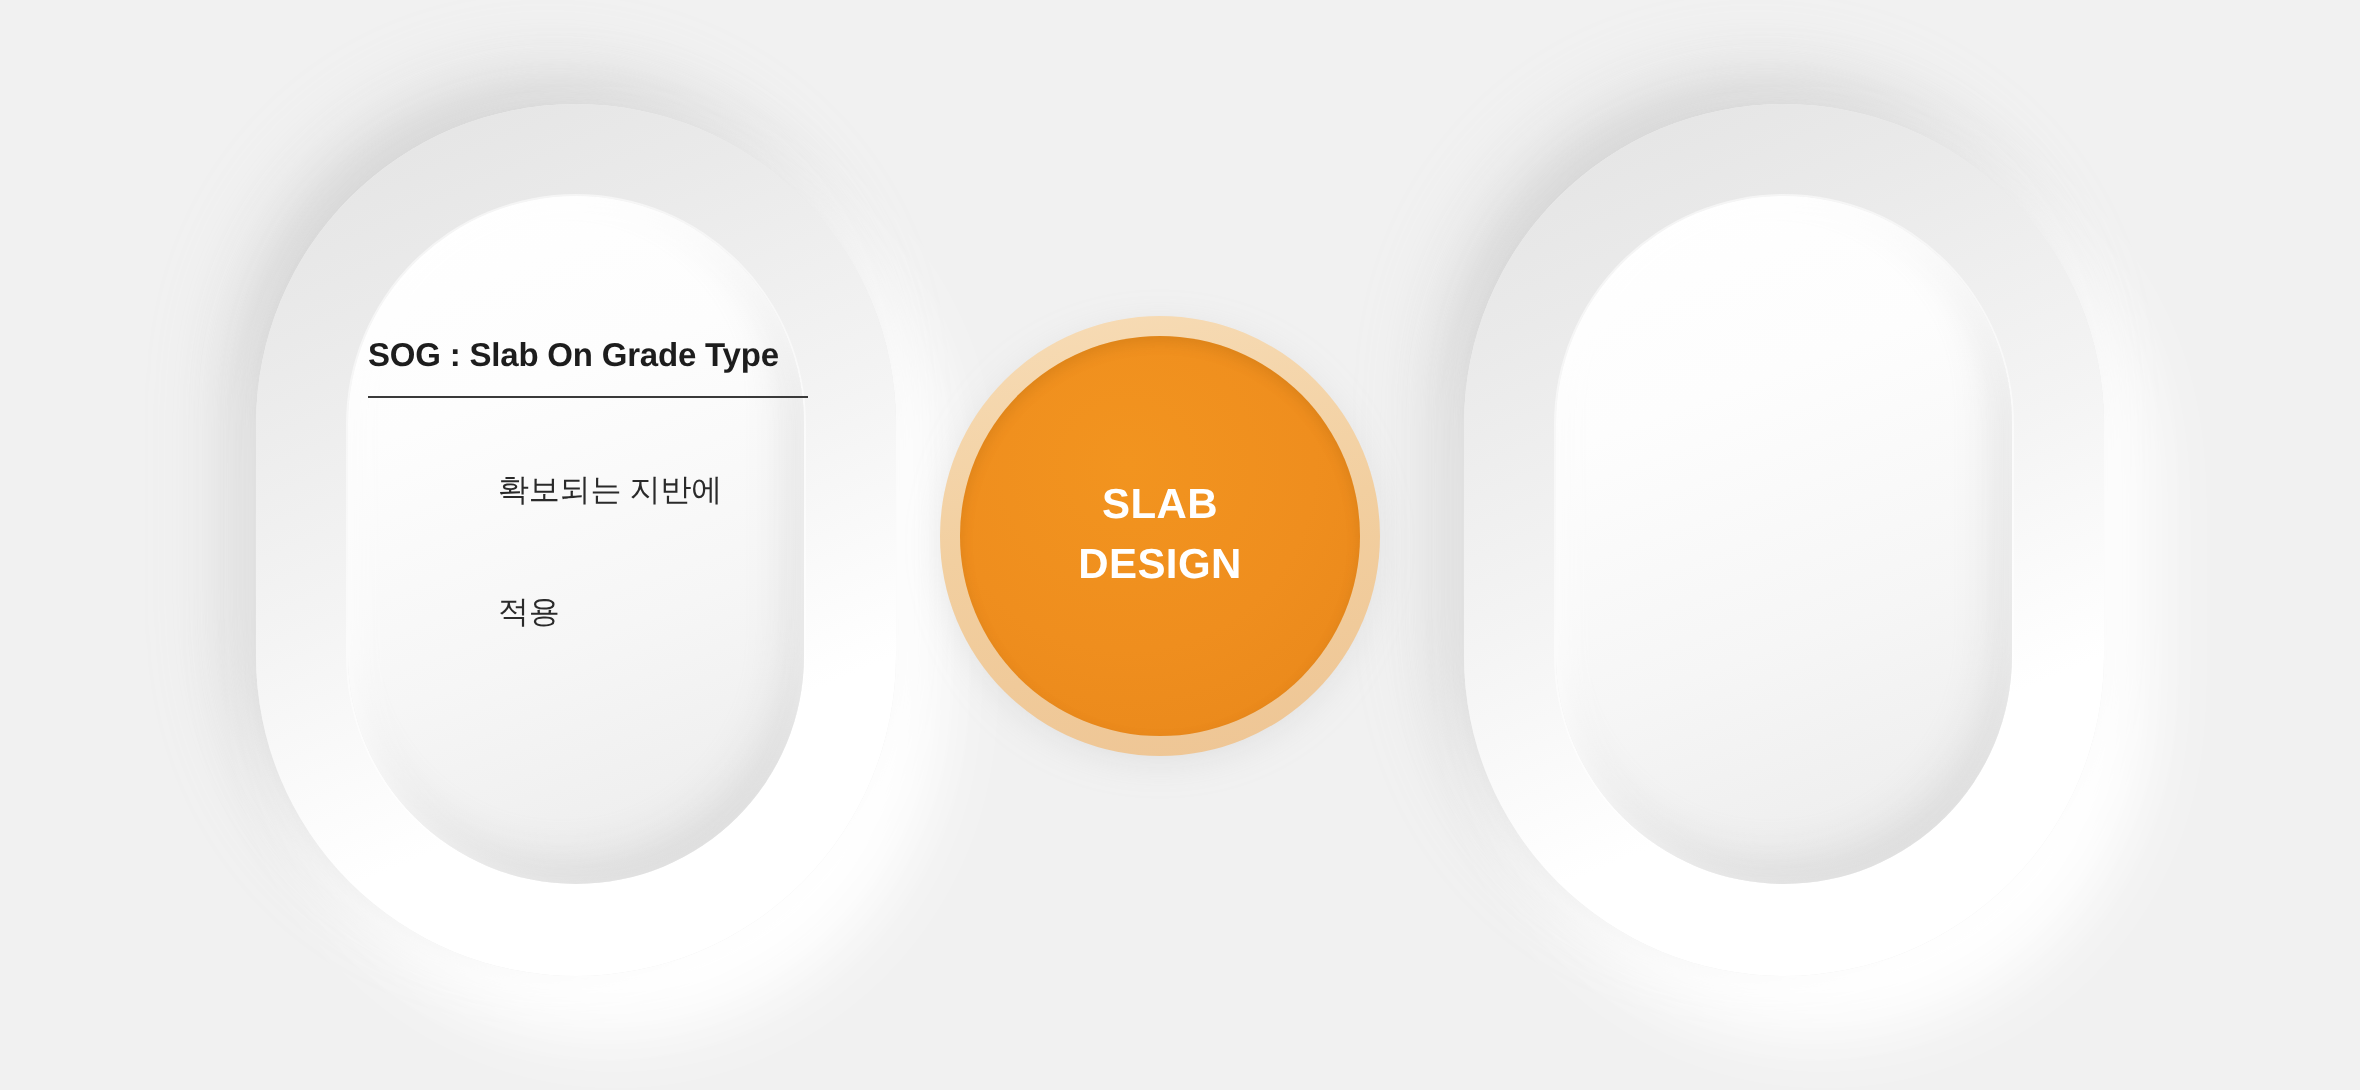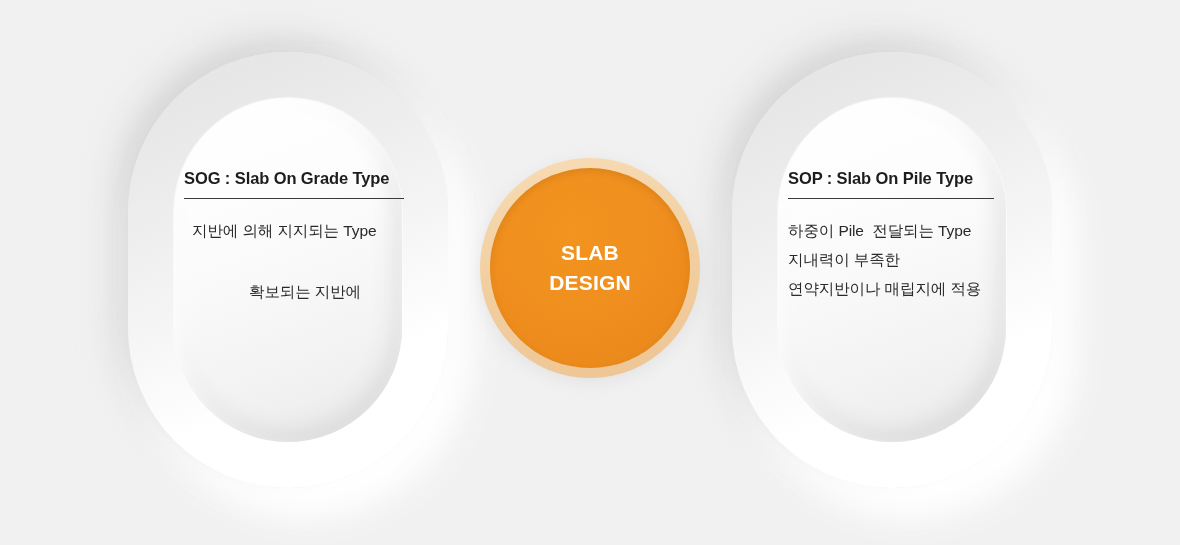--- a/index.html
+++ b/index.html
@@ -99,21 +99,21 @@
   }
 
   .card-body .line.indent {
     padding-left: 65px;
     margin-top: 32px;
   }
 
   
   #center-circle-wrap {
     position: absolute;
-    left: 480px;
+    left: 470px;
     top: 158px;
     width: 220px;
     height: 220px;
     z-index: 6;
   }
 
   #center-circle-shadow {
     position: absolute;
     left: 6px;
     top: 10px;
@@ -166,41 +166,32 @@
 
   <div class="capsule" style="left:128px; top:52px; width:320px; height:436px;">
     <div class="capsule-outer"></div>
     <div class="capsule-inner"></div>
   </div>
 
   <div class="card-content" style="left:184px; top:170px; width:220px;">
     <div class="card-title">SOG : Slab On Grade Type</div>
     <div class="card-divider"></div>
     <div class="card-body">
-      <div class="line" style="padding-left:8px;">지반에 의해 지지되는 Type</div>
       <div class="line indent">확보되는 지반에</div>
+      <div class="line indent">적용</div>
     </div>
   </div>
 
   <div class="capsule-halo" style="left:732px; top:52px; width:320px; height:436px;"></div>
 
   <div class="capsule" style="left:732px; top:52px; width:320px; height:436px;">
     <div class="capsule-outer"></div>
     <div class="capsule-inner"></div>
   </div>
 
-  <div class="card-content" style="left:788px; top:170px; width:206px;">
-    <div class="card-title">SOP : Slab On Pile Type</div>
-    <div class="card-divider"></div>
-    <div class="card-body">
-      <div class="line">하중이 Pile  전달되는 Type</div>
-      <div class="line">지내력이 부족한</div>
-      <div class="line">연약지반이나 매립지에 적용</div>
-    </div>
-  </div>
 
   <div id="center-circle-wrap">
     <div id="center-circle-shadow"></div>
     <div id="center-circle-ring"></div>
     <div id="center-circle">
       <div id="center-circle-label">
         <span class="cl">SLAB</span>
         <span class="cl">DESIGN</span>
       </div>
     </div>

